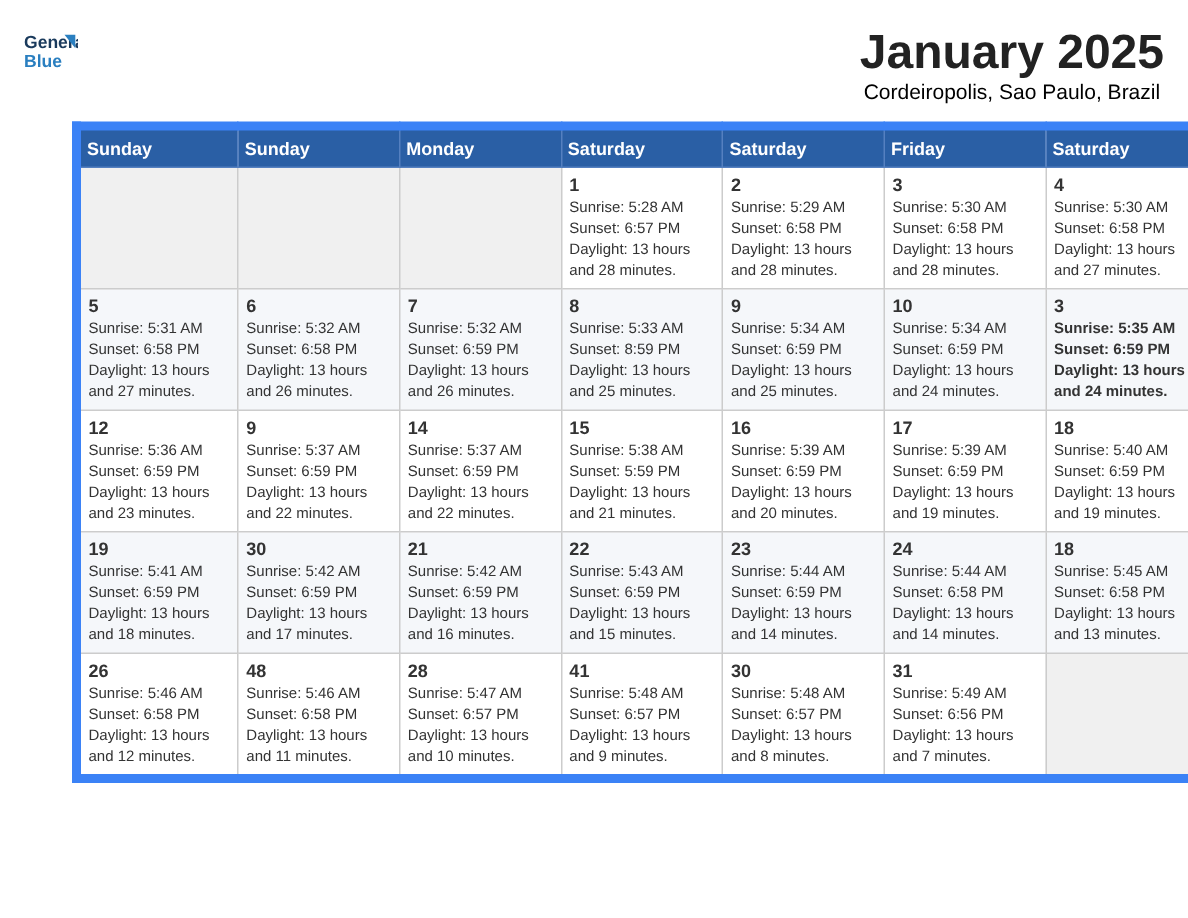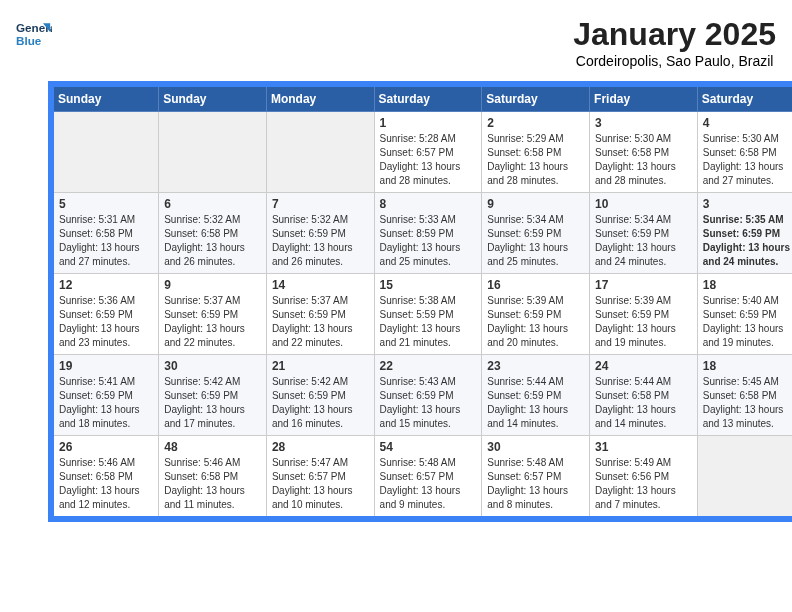--- a/index.html
+++ b/index.html
@@ -312,21 +312,21 @@
 and 11 minutes.</div>
         </td>
         <td>
           <span class="day-num">28</span>
           <div class="day-info" style="white-space: pre-line;">Sunrise: 5:47 AM
 Sunset: 6:57 PM
 Daylight: 13 hours
 and 10 minutes.</div>
         </td>
         <td>
-          <span class="day-num">54</span>
+          <span class="day-num">41</span>
           <div class="day-info" style="white-space: pre-line;">Sunrise: 5:48 AM
 Sunset: 6:57 PM
 Daylight: 13 hours
 and 9 minutes.</div>
         </td>
         <td>
           <span class="day-num">30</span>
           <div class="day-info" style="white-space: pre-line;">Sunrise: 5:48 AM
 Sunset: 6:57 PM
 Daylight: 13 hours

